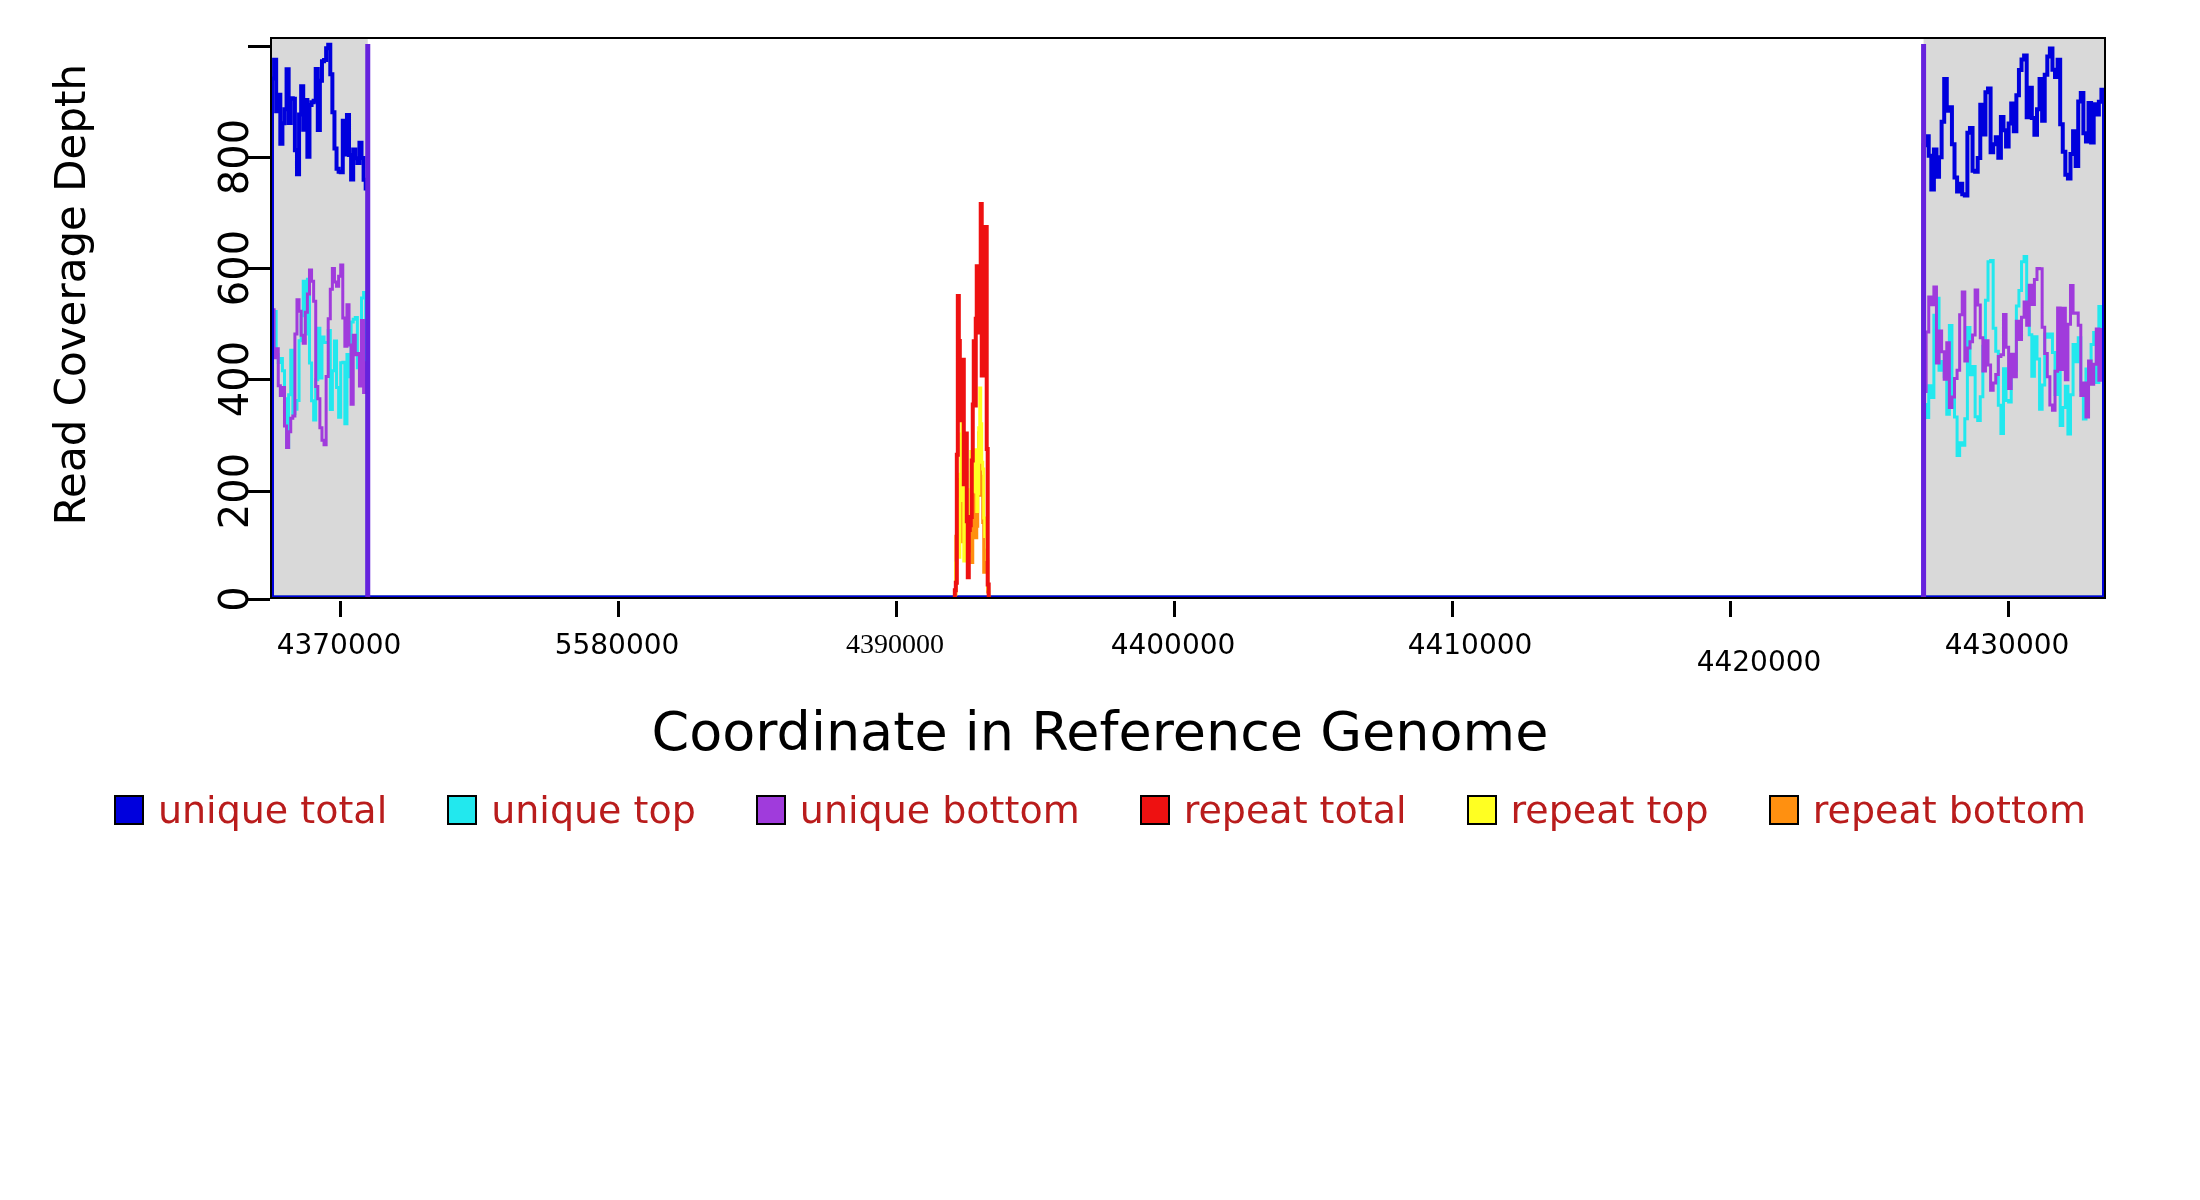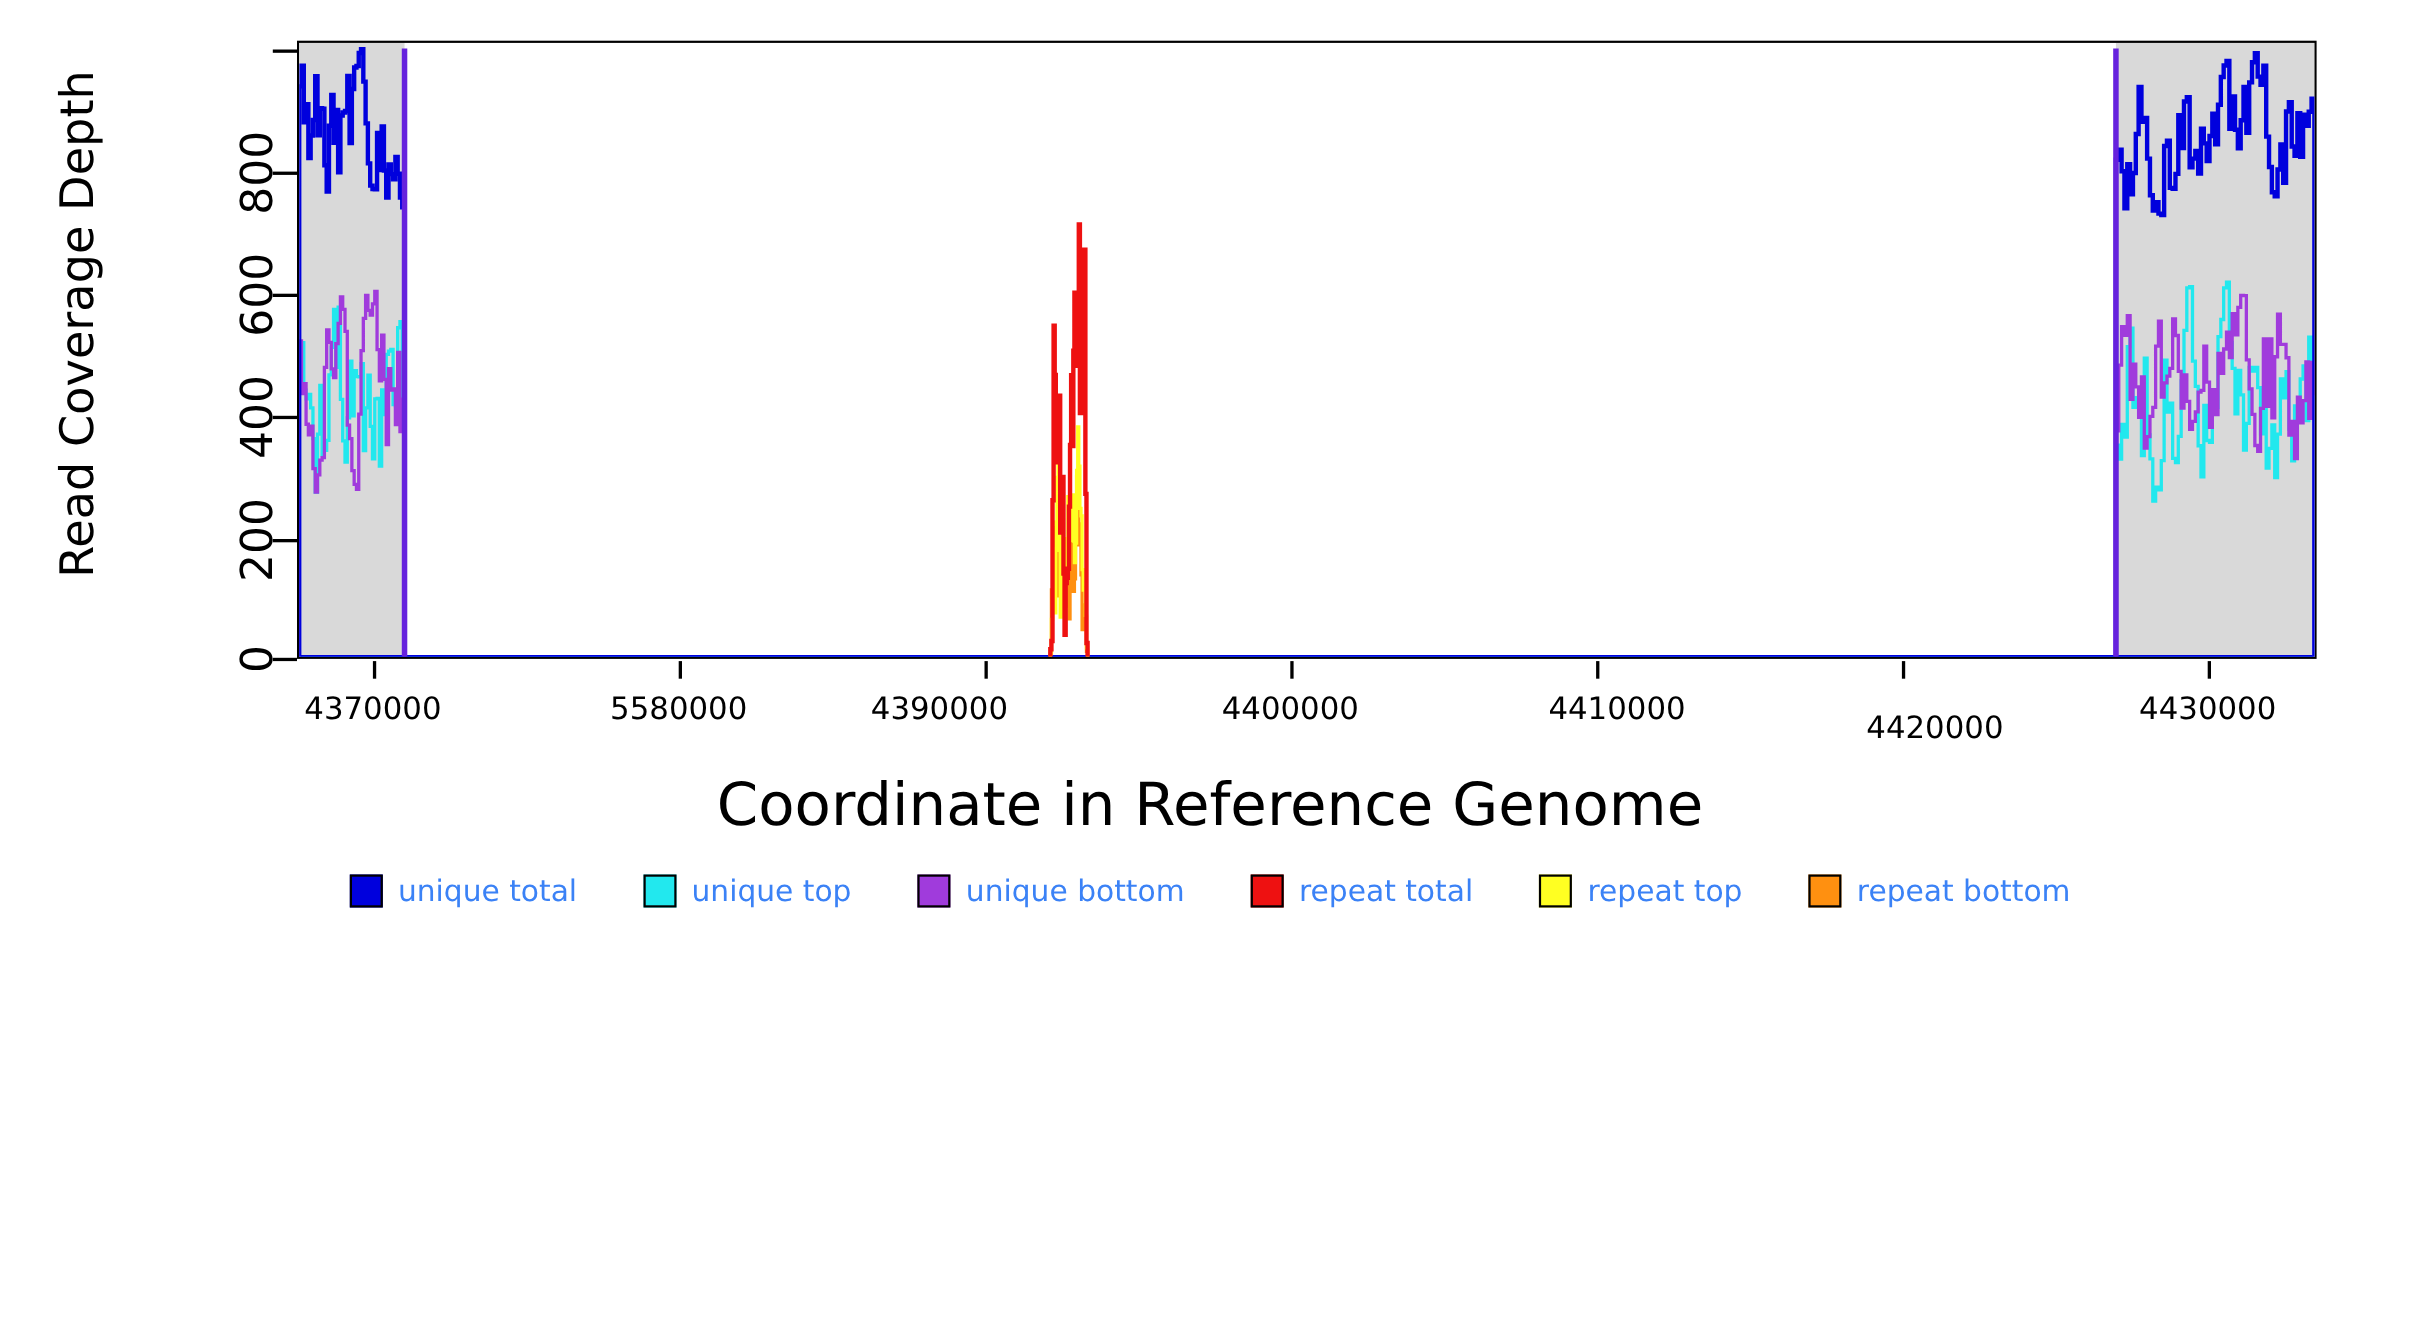--- a/index.html
+++ b/index.html
@@ -31,21 +31,21 @@
   .xtick-label{position:absolute;top:628px;font-size:28px;color:#000;
                text-align:center;white-space:nowrap;transform:translateX(-50%);}
   #x-axis-title{position:absolute;left:0;top:700px;width:2200px;
                 text-align:center;font-size:54px;color:#000;}
 
   
   #legend{position:absolute;left:0;top:780px;width:2200px;height:60px;
           display:flex;justify-content:center;align-items:center;gap:0px;}
   .legend-item{display:flex;align-items:center;gap:14px;margin:0 30px;}
   .legend-swatch{width:30px;height:30px;border:2px solid #000;box-sizing:border-box;}
-  .legend-label{font-size:27px;color:#3b82f6;white-space:nowrap;}
+  .legend-label{font-size:38px;color:#b91c1c;white-space:nowrap;}
 </style>
 </head>
 <body>
 
 <div id="root">
 
   <div id="y-axis">
     <div id="y-axis-title">Read Coverage Depth</div>
   <div class="ytick-mark" style="top: 598px;"></div>
       <div class="ytick-label" style="top: 576px;">0</div>
@@ -87,21 +87,21 @@
         </g>
     </svg>
   </div>
 
   <div id="x-axis-container">
       <div class="xtick-mark" style="left: 339px;"></div>
       <div class="xtick-label" style="left: 339px;">4370000</div>
       <div class="xtick-mark" style="left: 617px;"></div>
       <div class="xtick-label" style="left: 617px;">5580000</div>
       <div class="xtick-mark" style="left: 895px;"></div>
-      <div class="xtick-label" style="left: 854px;">4390000</div>
+      <div class="xtick-label" style="left: 895px; font-family: Liberation Serif, serif;">4390000</div>
       <div class="xtick-mark" style="left: 1173px;"></div>
       <div class="xtick-label" style="left: 1173px;">4400000</div>
       <div class="xtick-mark" style="left: 1451px;"></div>
       <div class="xtick-label" style="left: 1451px; margin-left: 19px;">4410000</div>
       <div class="xtick-mark" style="left: 1729px;"></div>
       <div class="xtick-label" style="left: 1759px; margin-top: 17px;">4420000</div>
       <div class="xtick-mark" style="left: 2007px;"></div>
       <div class="xtick-label" style="left: 2007px;">4430000</div>
     </div>
   <div id="x-axis-title">Coordinate in Reference Genome</div>

